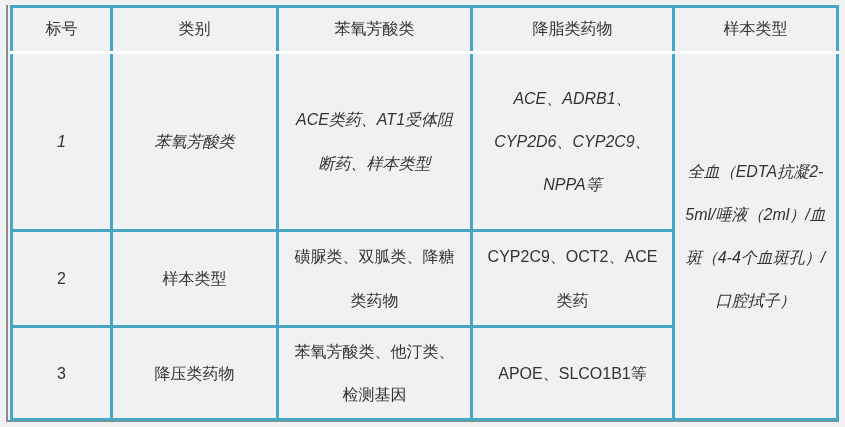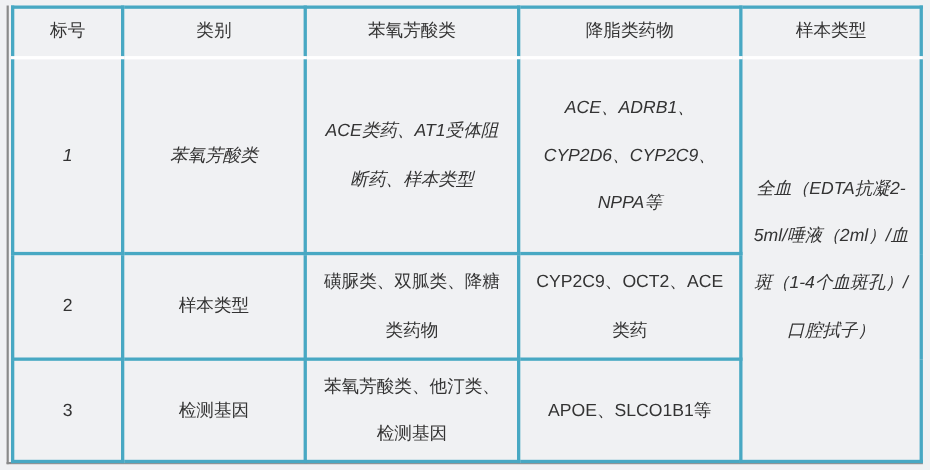--- a/index.html
+++ b/index.html
@@ -90,29 +90,29 @@
         <th>降脂类药物</th>
         <th>样本类型</th>
       </tr>
     </thead>
     <tbody>
       <tr class="first-row row-1">
         <td>1</td>
         <td>苯氧芳酸类</td>
         <td>ACE类药、AT1受体阻断药、样本类型</td>
         <td>ACE、ADRB1、CYP2D6、CYP2C9、NPPA等</td>
-        <td class="sample-cell" rowspan="3">全血（EDTA抗凝2-5ml/唾液（2ml）/血斑（1-4个血斑孔）/口腔拭子）</td>
+        <td class="sample-cell" rowspan="3">全血（EDTA抗凝2-5ml/唾液（2ml）/血斑（4-4个血斑孔）/口腔拭子）</td>
       </tr>
       <tr class="row-2">
         <td>2</td>
         <td>样本类型</td>
         <td>磺脲类、双胍类、降糖类药物</td>
         <td>CYP2C9、OCT2、ACE类药</td>
       </tr>
       <tr class="row-3">
         <td>3</td>
-        <td>检测基因</td>
+        <td>降压类药物</td>
         <td>苯氧芳酸类、他汀类、检测基因</td>
         <td>APOE、SLCO1B1等</td>
       </tr>
     </tbody>
   </table>
 </div>
 
 </body></html>

